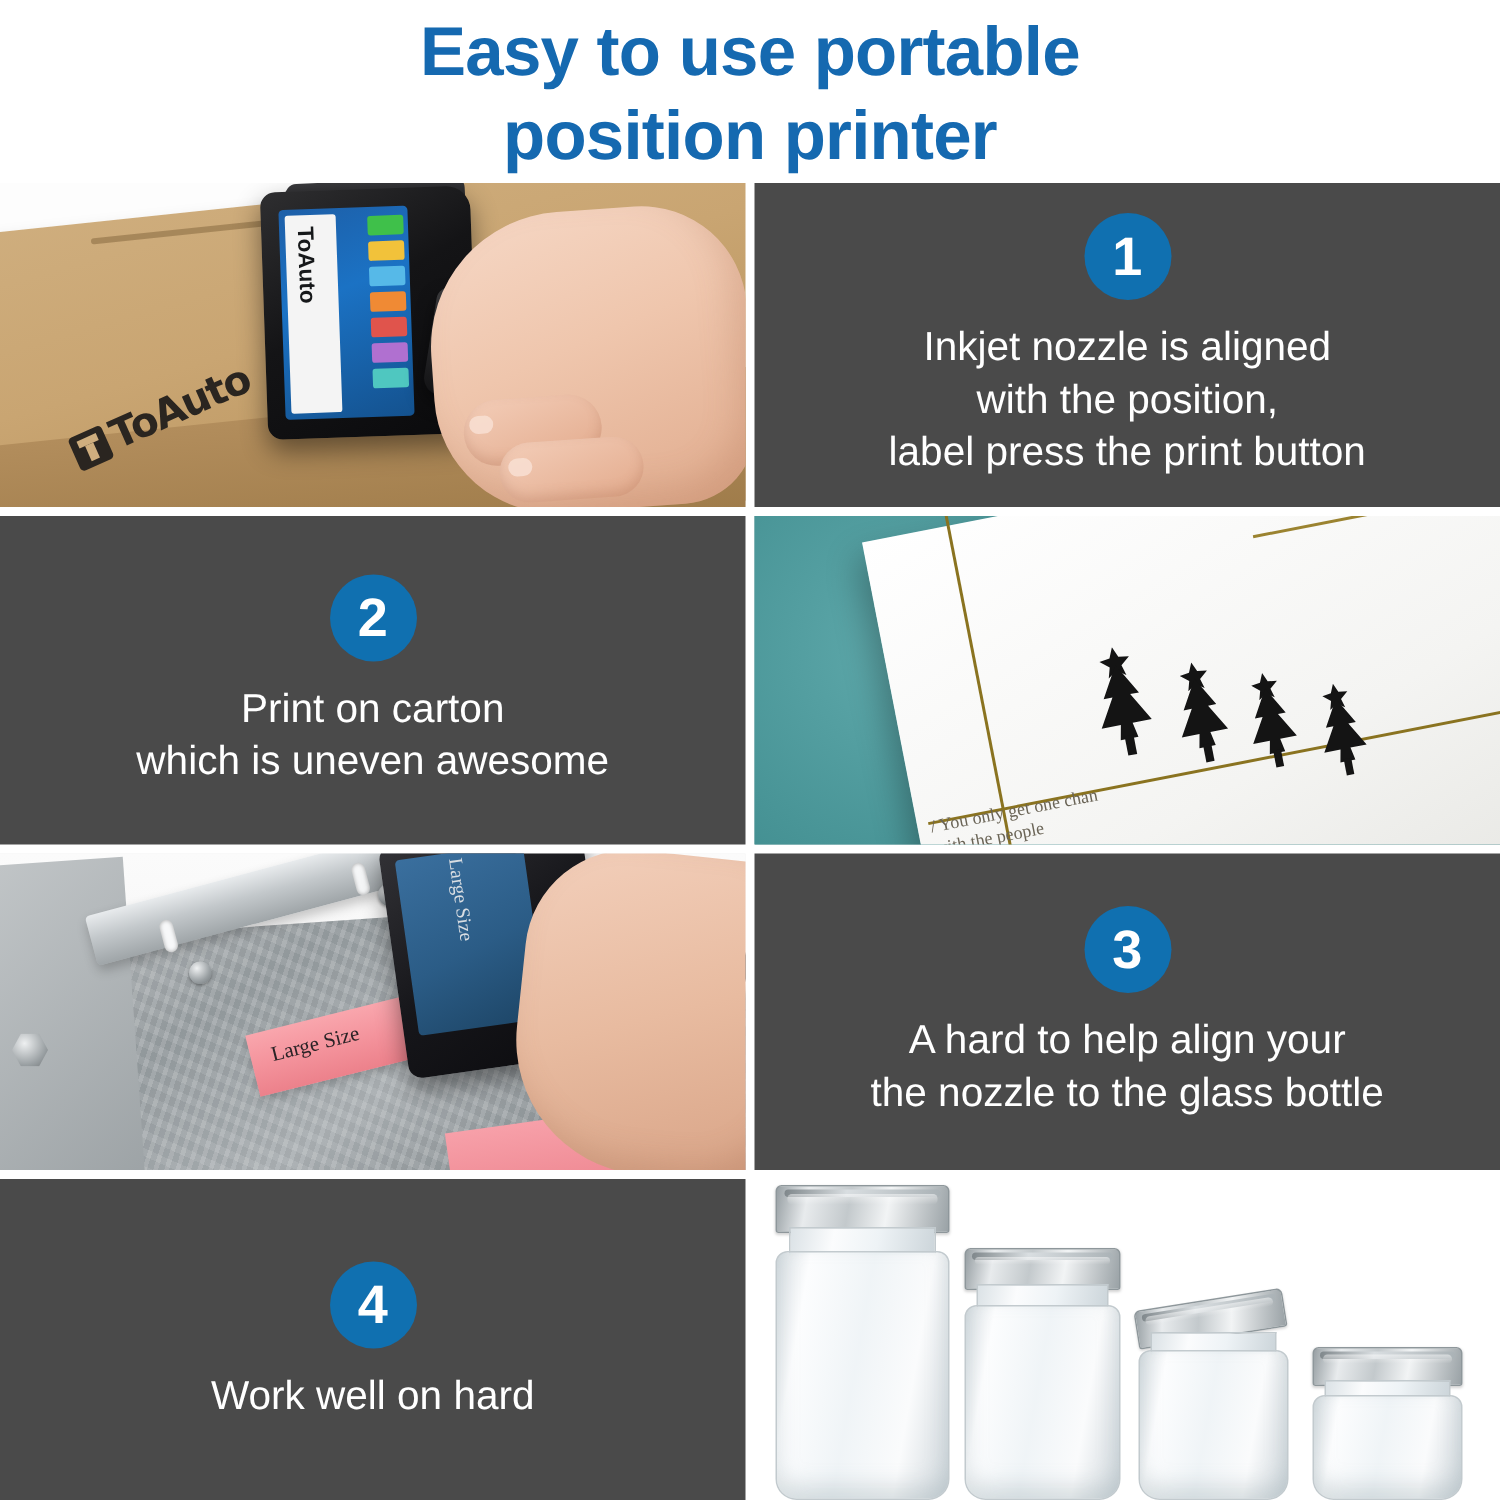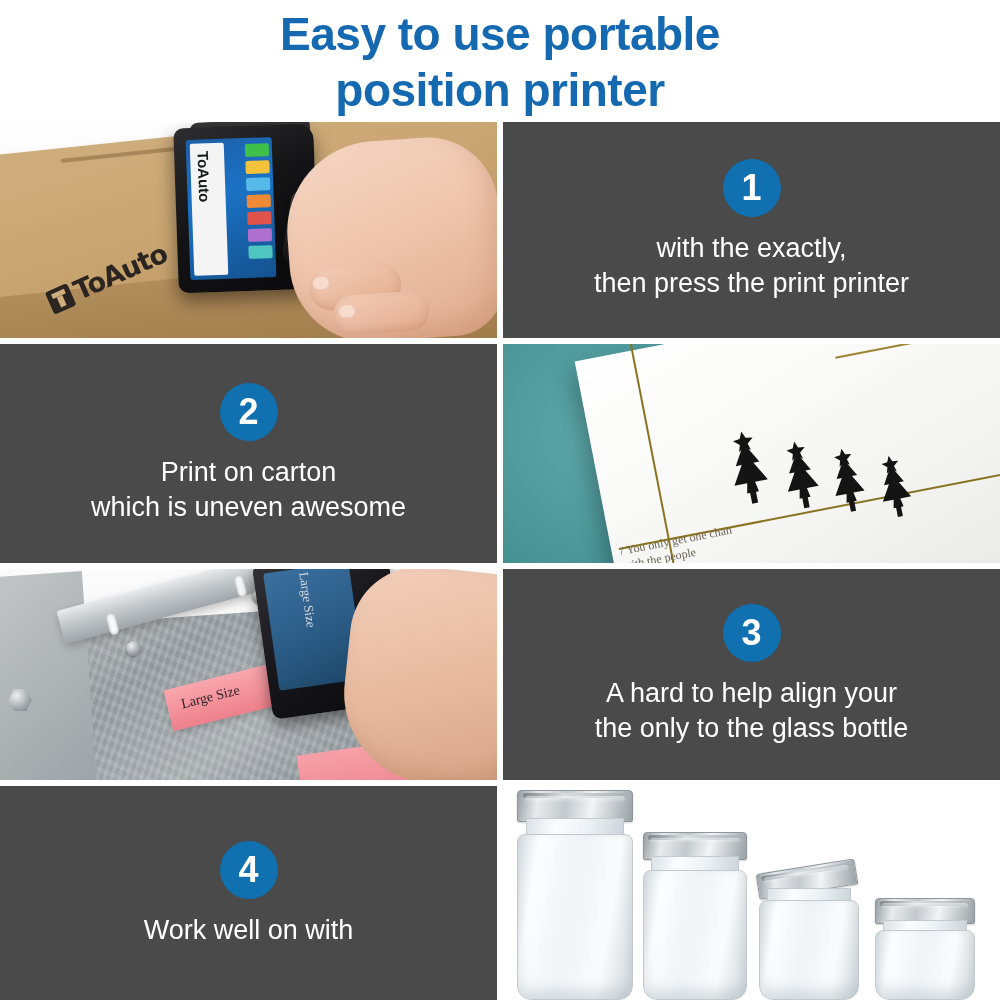--- a/index.html
+++ b/index.html
@@ -361,22 +361,23 @@
         <div class="finger" style="left:18px;top:122px;width:92px;height:44px;"></div>
         <div class="finger" style="left:40px;top:152px;width:96px;height:40px;"></div>
         <div class="nail" style="left:22px;top:132px;"></div>
         <div class="nail" style="left:46px;top:162px;"></div>
       </div>
     </div>
 
     <div class="cell textpanel">
       <div class="num">1</div>
       <div class="ptext">
-        <span>with the exactly,</span>
-        <span>then press the print printer</span>
+        <span>Inkjet nozzle is aligned</span>
+        <span>with the position,</span>
+        <span>label press the print button</span>
       </div>
     </div>
 
     <div class="cell textpanel">
       <div class="num">2</div>
       <div class="ptext">
         <span>Print on carton</span>
         <span>which is uneven awesome</span>
       </div>
     </div>
@@ -456,28 +457,28 @@
         <div class="rib" style="left:62px"></div>
         <div class="rib" style="left:78px"></div>
       </div>
       <div class="hand3"></div>
     </div>
 
     <div class="cell textpanel">
       <div class="num">3</div>
       <div class="ptext">
         <span>A hard to help align your</span>
-        <span>the only to the glass bottle</span>
+        <span>the nozzle to the glass bottle</span>
       </div>
     </div>
 
     <div class="cell textpanel">
       <div class="num">4</div>
       <div class="ptext">
-        <span>Work well on with</span>
+        <span>Work well on hard</span>
       </div>
     </div>
 
     <div class="cell photo p4">
       <div class="jarwrap">
 
         <div class="jar" style="left:14px;width:116px;height:208px;">
           <div class="lid" style="top:0;height:30px;">
             <div class="ring"></div>
           </div>

